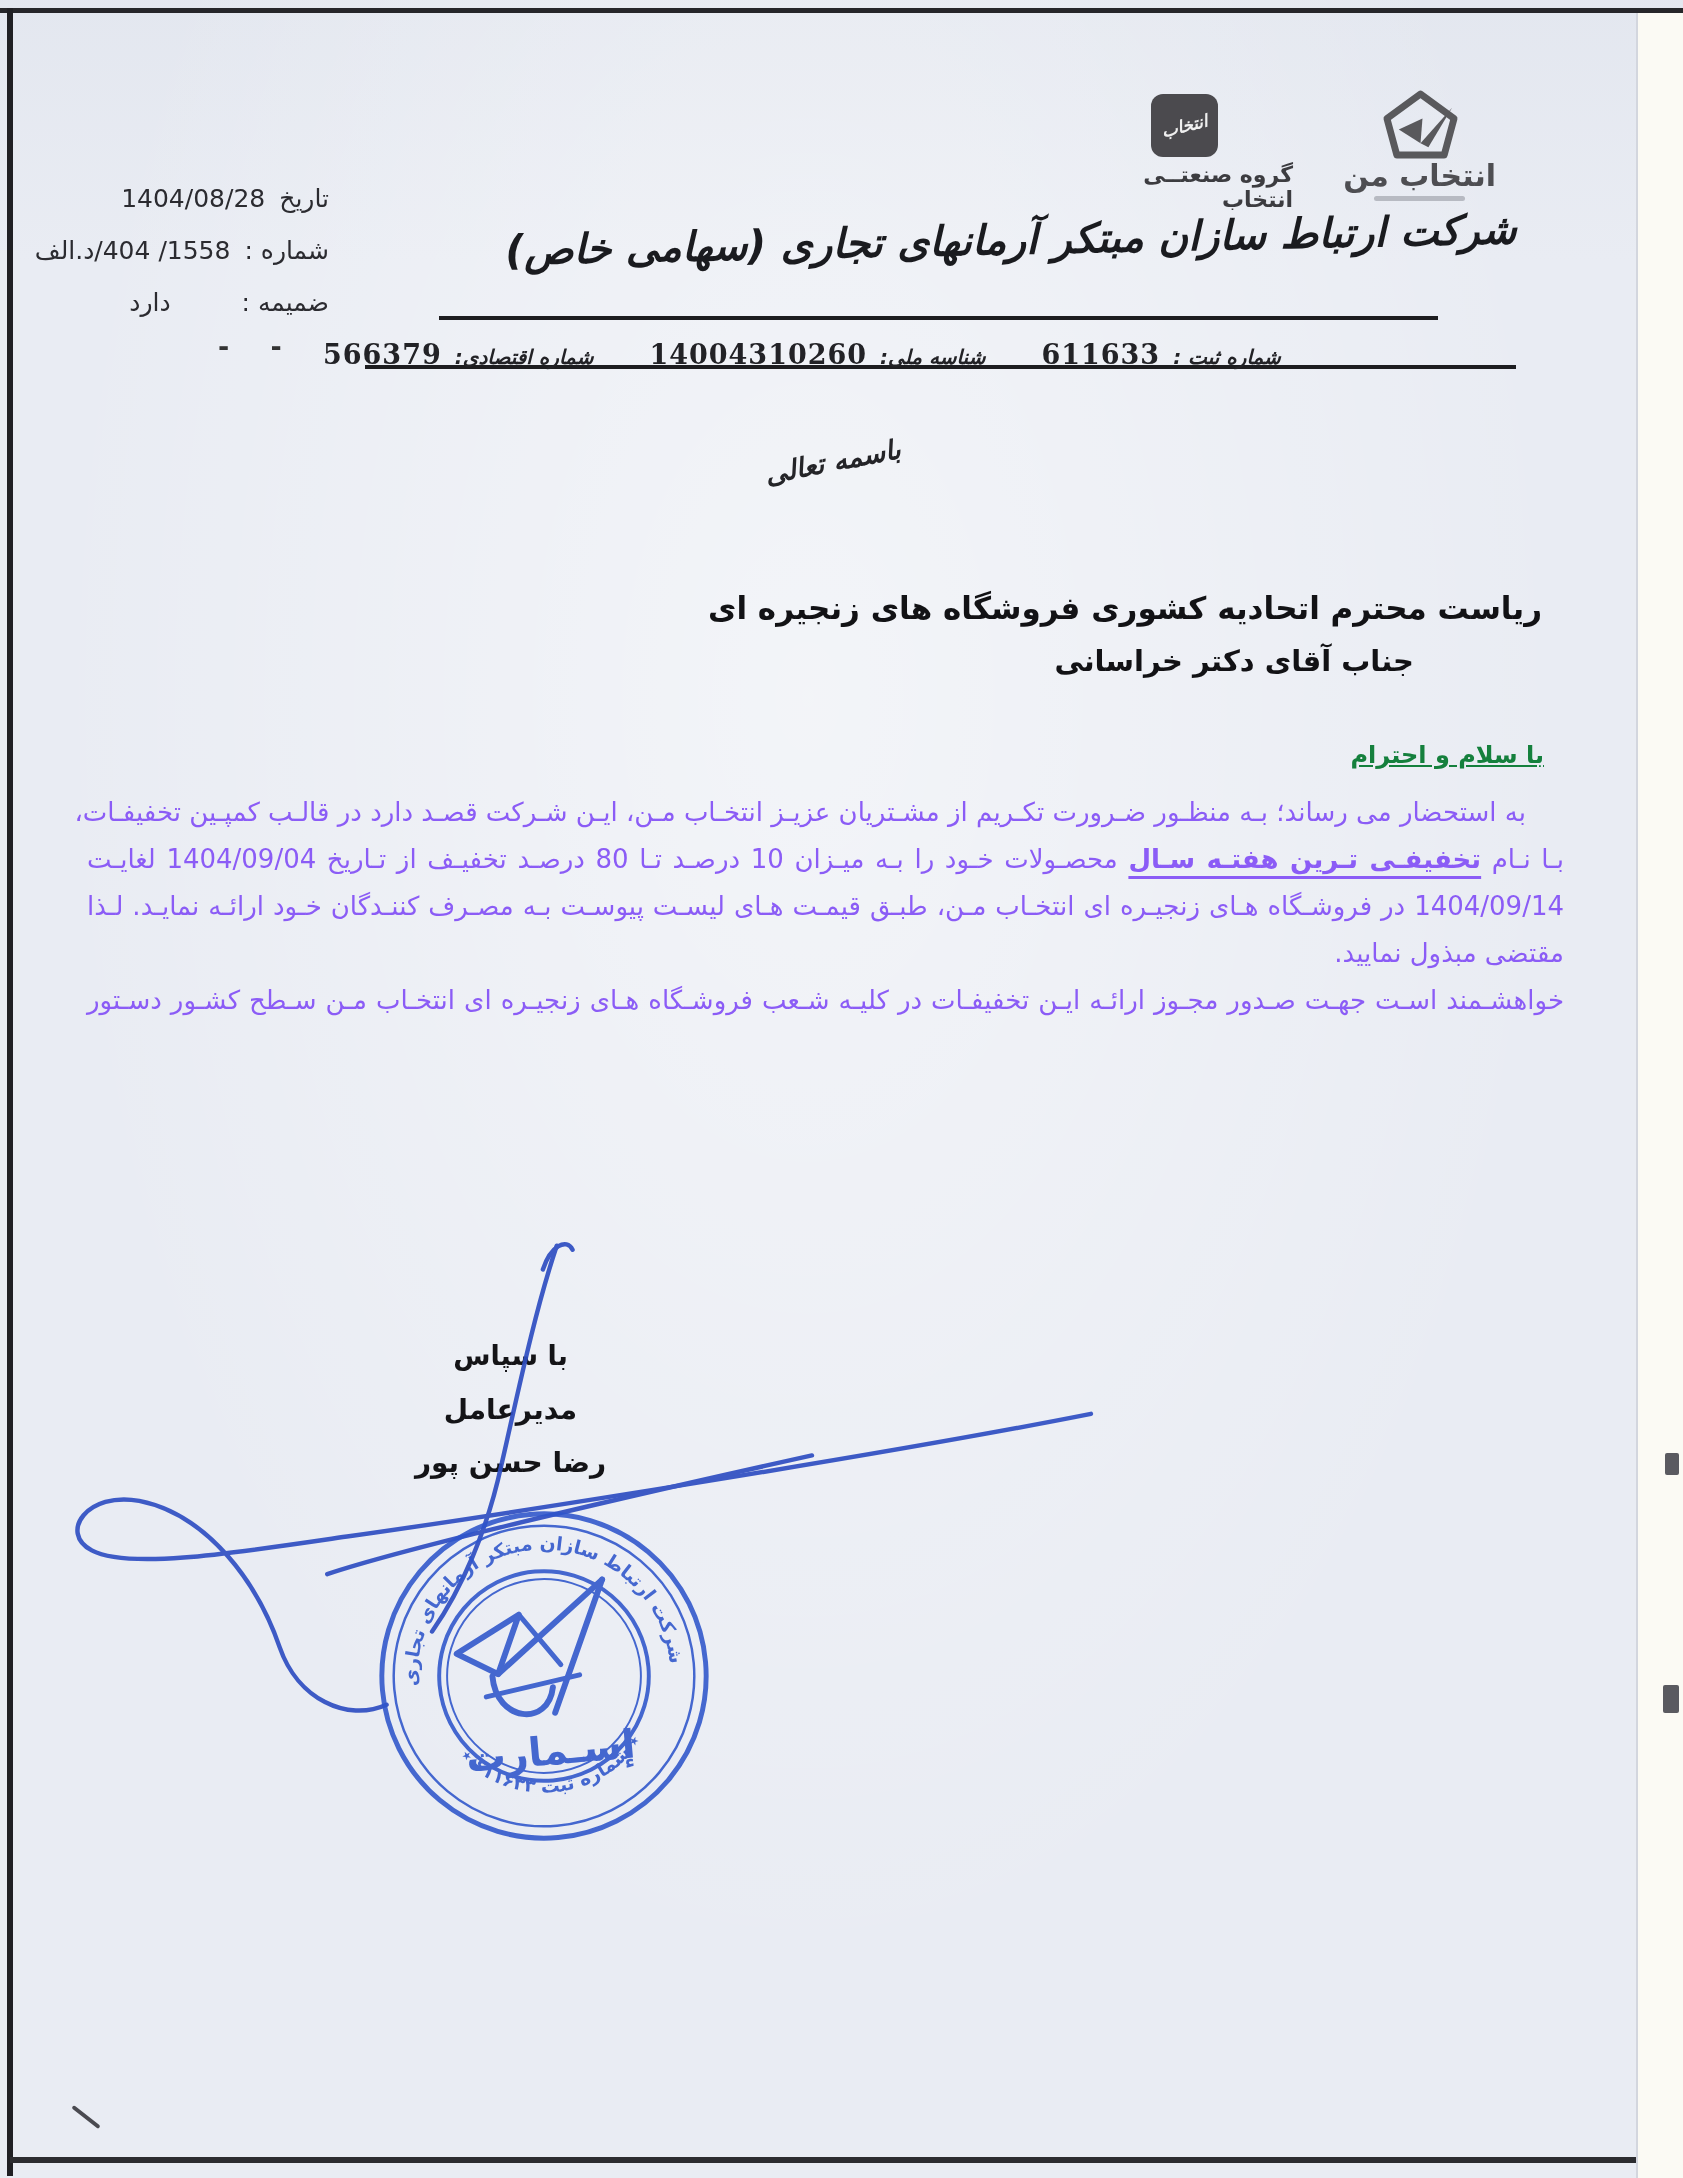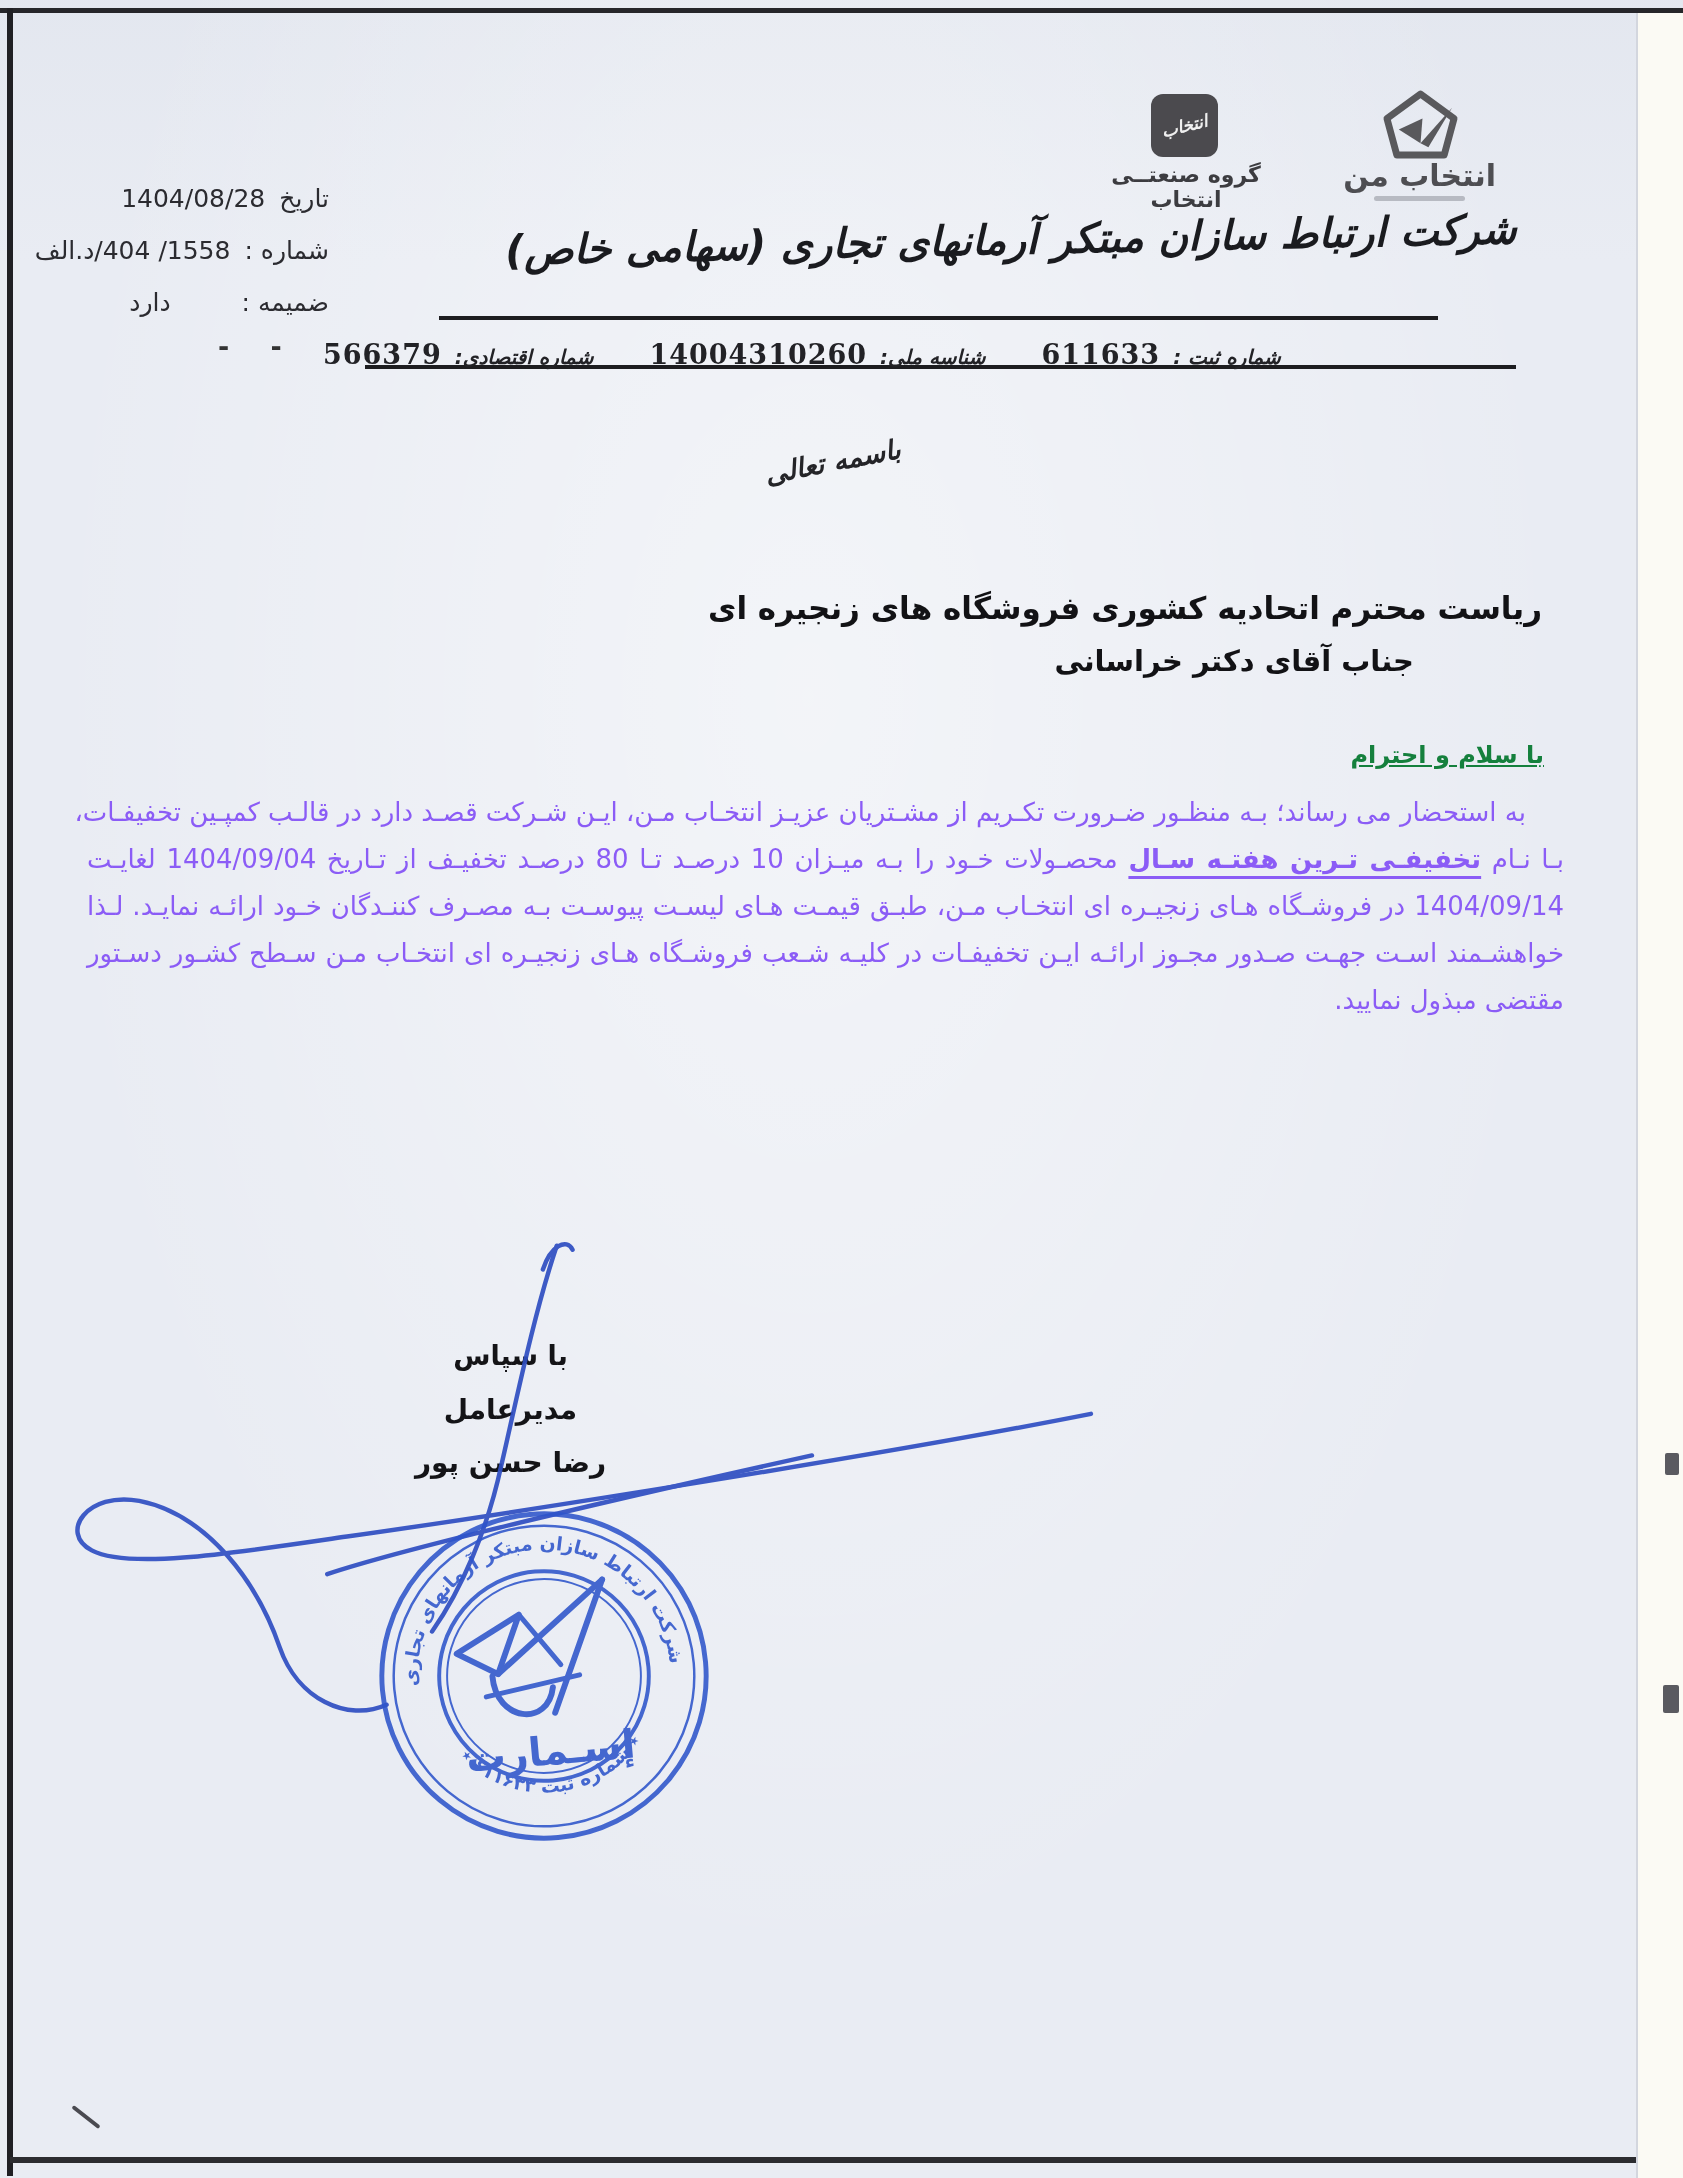--- a/index.html
+++ b/index.html
@@ -17,21 +17,21 @@
   .mark{position:absolute;background:#5a5a60;border-radius:2px;}
   .mark-a{left:1665px;top:1453px;width:14px;height:22px;}
   .mark-b{left:1663px;top:1685px;width:16px;height:28px;}
   .mark-corner{left:69px;top:2115px;width:34px;height:4px;background:#4a4a50;transform:rotate(38deg);}
 
   
   .group-logo{position:absolute;left:1151px;top:94px;width:67px;height:63px;background:#4b4a4e;
         border-radius:12px;display:flex;align-items:center;justify-content:center;overflow:hidden;}
   .group-logo .mark-txt{color:#efefef;font-size:17px;font-style:italic;transform:rotate(-14deg);
         font-weight:bold;letter-spacing:-1px;}
-  .group-label{position:absolute;left:1079px;top:162px;width:214px;text-align:center;direction:rtl;
+  .group-label{position:absolute;left:1079px;top:162px;width:214px;text-align:right;direction:rtl;
         font-weight:bold;font-size:22px;color:#3c3c40;}
   .brand-logo{position:absolute;left:1382px;top:89px;}
   .brand-wordmark{position:absolute;left:1342px;top:158px;width:154px;text-align:right;direction:rtl;
         font-weight:bold;font-size:30px;color:#4e4e52;letter-spacing:-1px;}
   .brand-tagline{position:absolute;left:1374px;top:196px;width:91px;height:5px;background:#b7bac2;
         border-radius:3px;}
   .company-name{position:absolute;right:166px;top:216px;direction:rtl;font-style:italic;font-weight:bold;
         font-size:41px;color:#1a1b1f;letter-spacing:-1px;transform:rotate(-1.2deg);}
 
   .meta{position:absolute;right:1354px;top:184px;direction:rtl;color:#2b2b30;font-size:25px;}
@@ -137,22 +137,22 @@
   <div class="basmala">باسمه تعالی</div>
 
   <div class="recipient-1">ریاست محترم اتحادیه کشوری فروشگاه های زنجیره ای</div>
   <div class="recipient-2">جناب آقای دکتر خراسانی</div>
   <div class="salutation">با سلام و احترام</div>
 
   <div class="body-par">
     <div class="body-line indent">به استحضار می رساند؛ بـه منظـور ضـرورت تکـریم از مشـتریان عزیـز انتخـاب مـن، ایـن شـرکت قصـد دارد در قالـب کمپـین تخفیفـات،</div>
     <div class="body-line"><span>بـا نـام </span><span class="campaign">تخفیفـی تـرین هفتـه سـال</span><span>  محصـولات خـود را بـه میـزان 10 درصـد تـا 80 درصـد تخفیـف از تـاریخ 1404/09/04 لغایـت</span></div>
     <div class="body-line">1404/09/14 در فروشـگاه هـای زنجیـره ای انتخـاب مـن، طبـق قیمـت هـای لیسـت پیوسـت بـه مصـرف کننـدگان خـود ارائـه نمایـد. لـذا</div>
+    <div class="body-line last">مقتضی مبذول نمایید.</div>
     <div class="body-line">خواهشـمند اسـت جهـت صـدور مجـوز ارائـه ایـن تخفیفـات در کلیـه شـعب فروشـگاه هـای زنجیـره ای انتخـاب مـن سـطح کشـور دسـتور</div>
-    <div class="body-line last">مقتضی مبذول نمایید.</div>
   </div>
 
   <div class="closing">
     <div class="thanks">با سپاس</div>
     <div class="title">مدیرعامل</div>
     <div class="name">رضا حسن پور</div>
   </div>
 
   <svg class="signature-svg" width="1148" height="554" viewBox="0 0 1160 560">
     <g fill="none" stroke-width="4.5" stroke-linecap="round" opacity="0.92" stroke="#2f4ec2">

